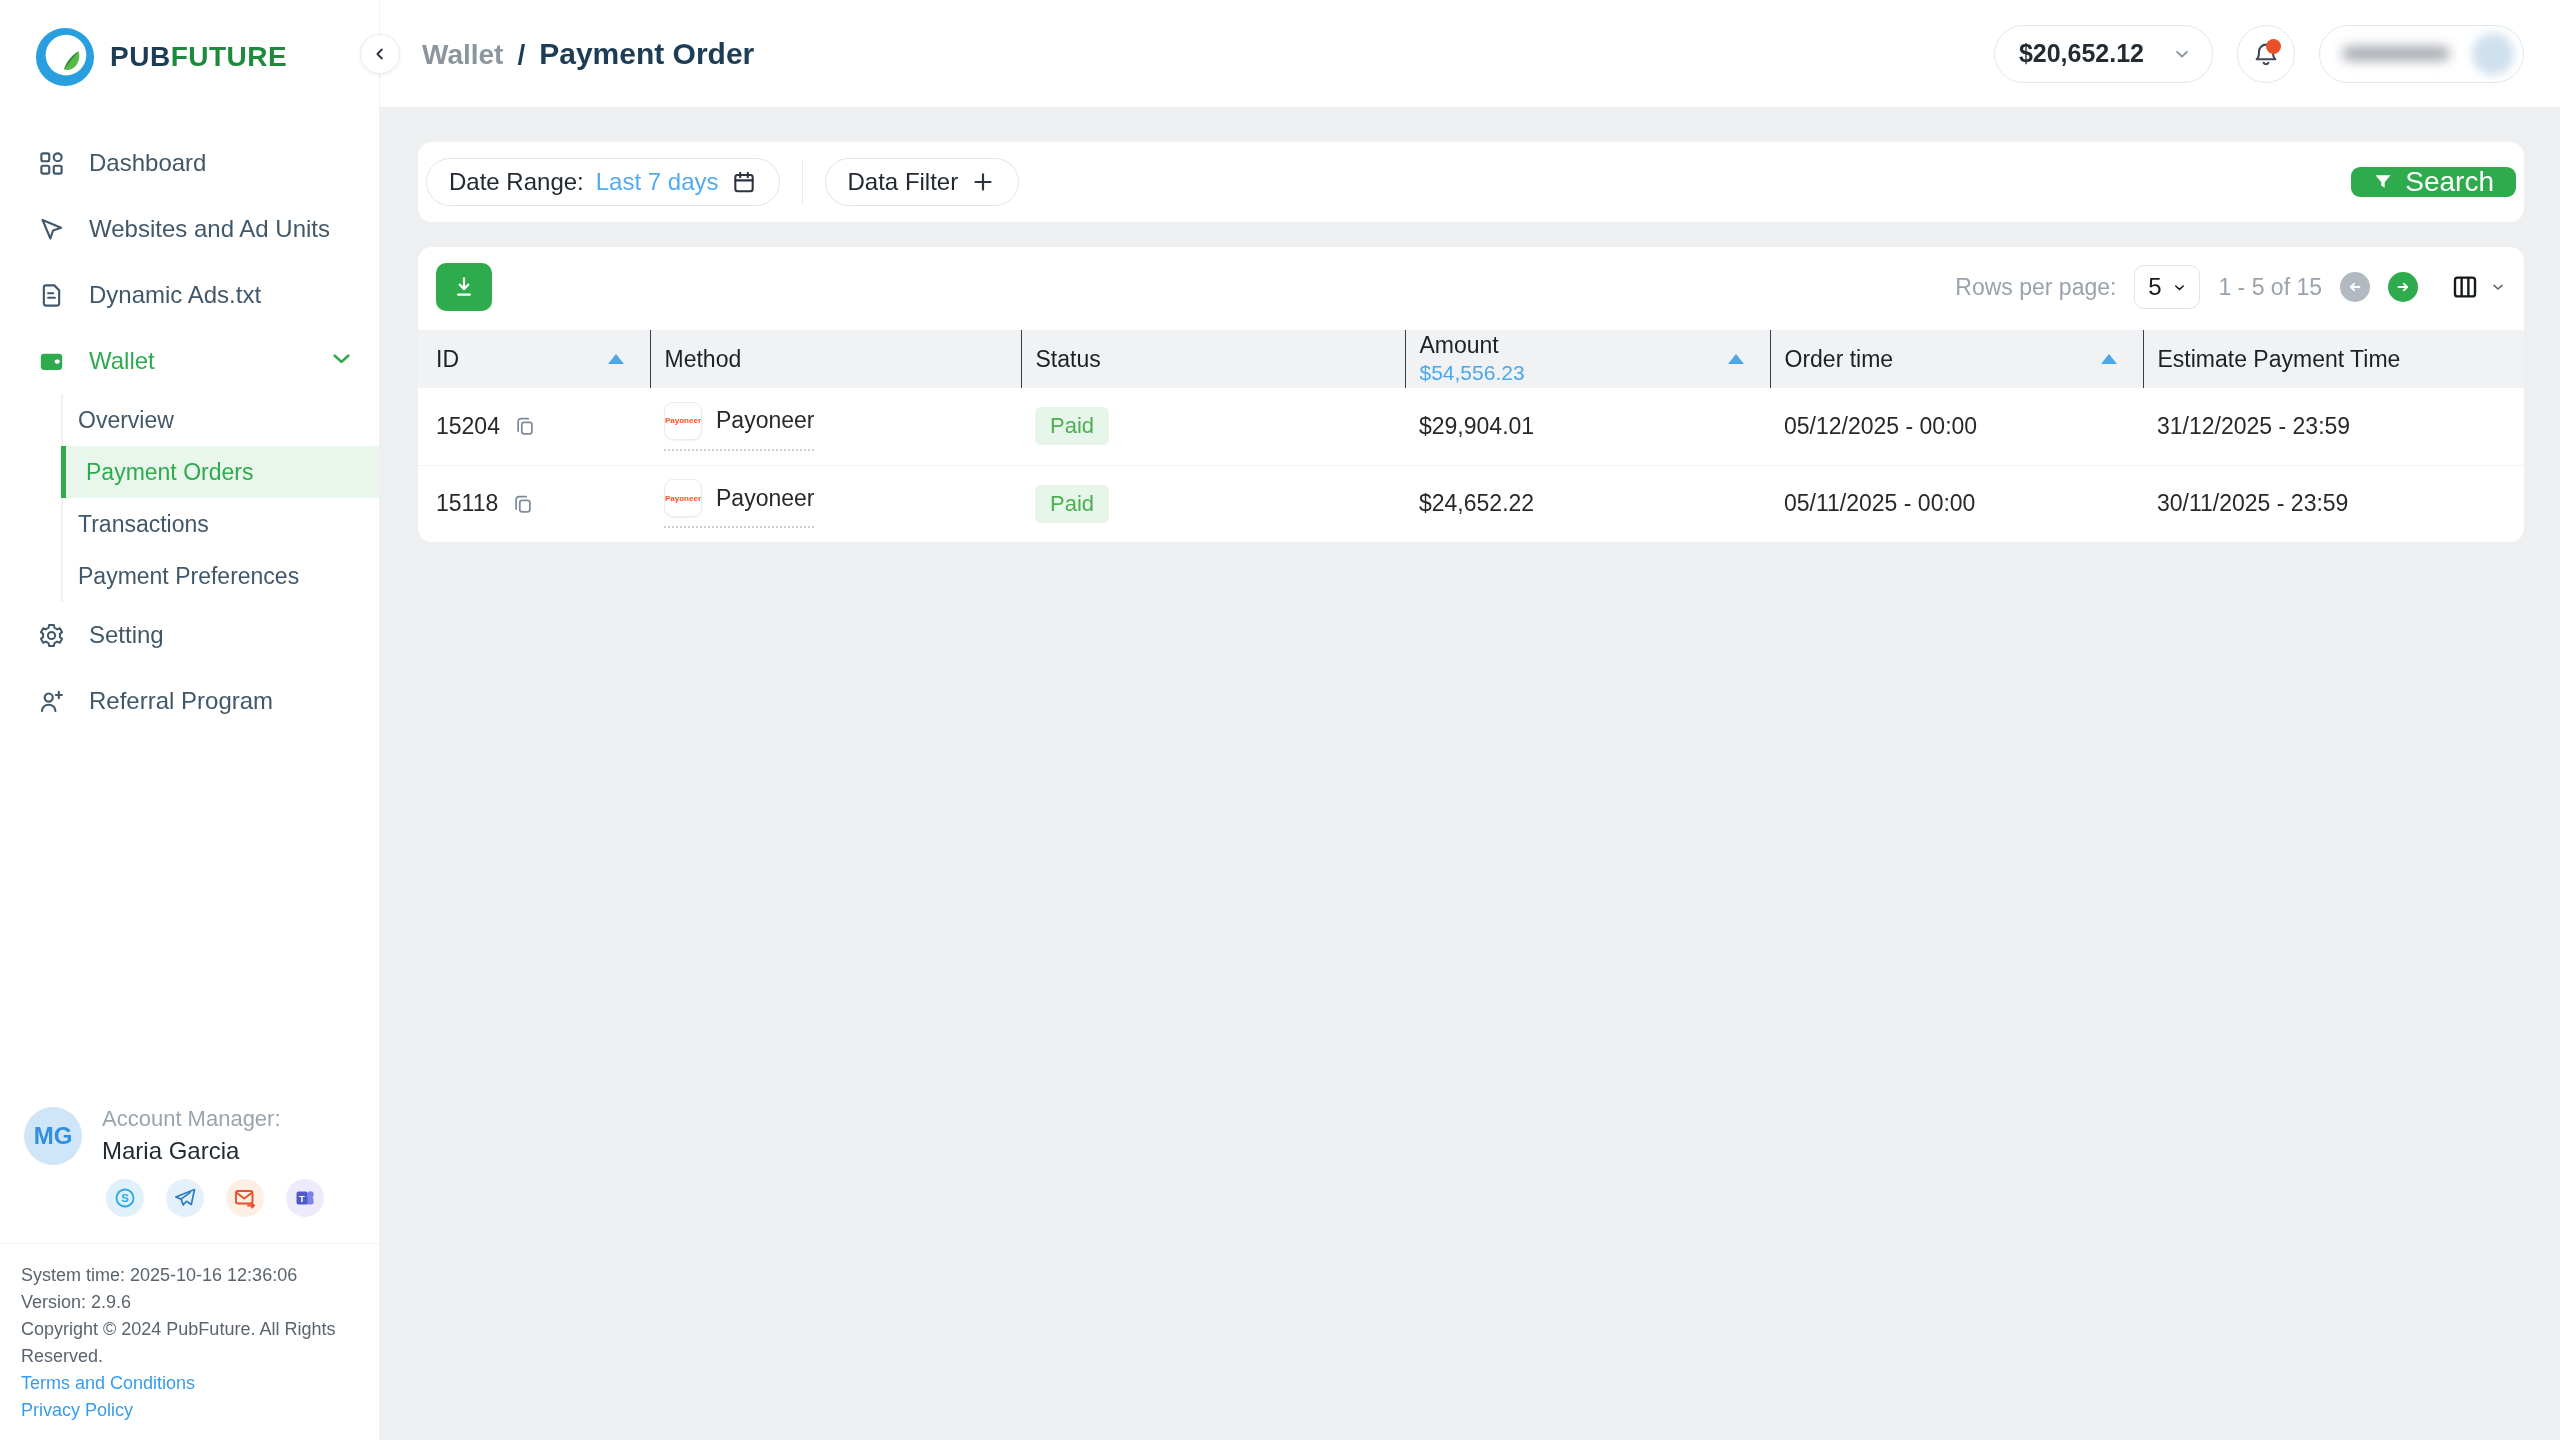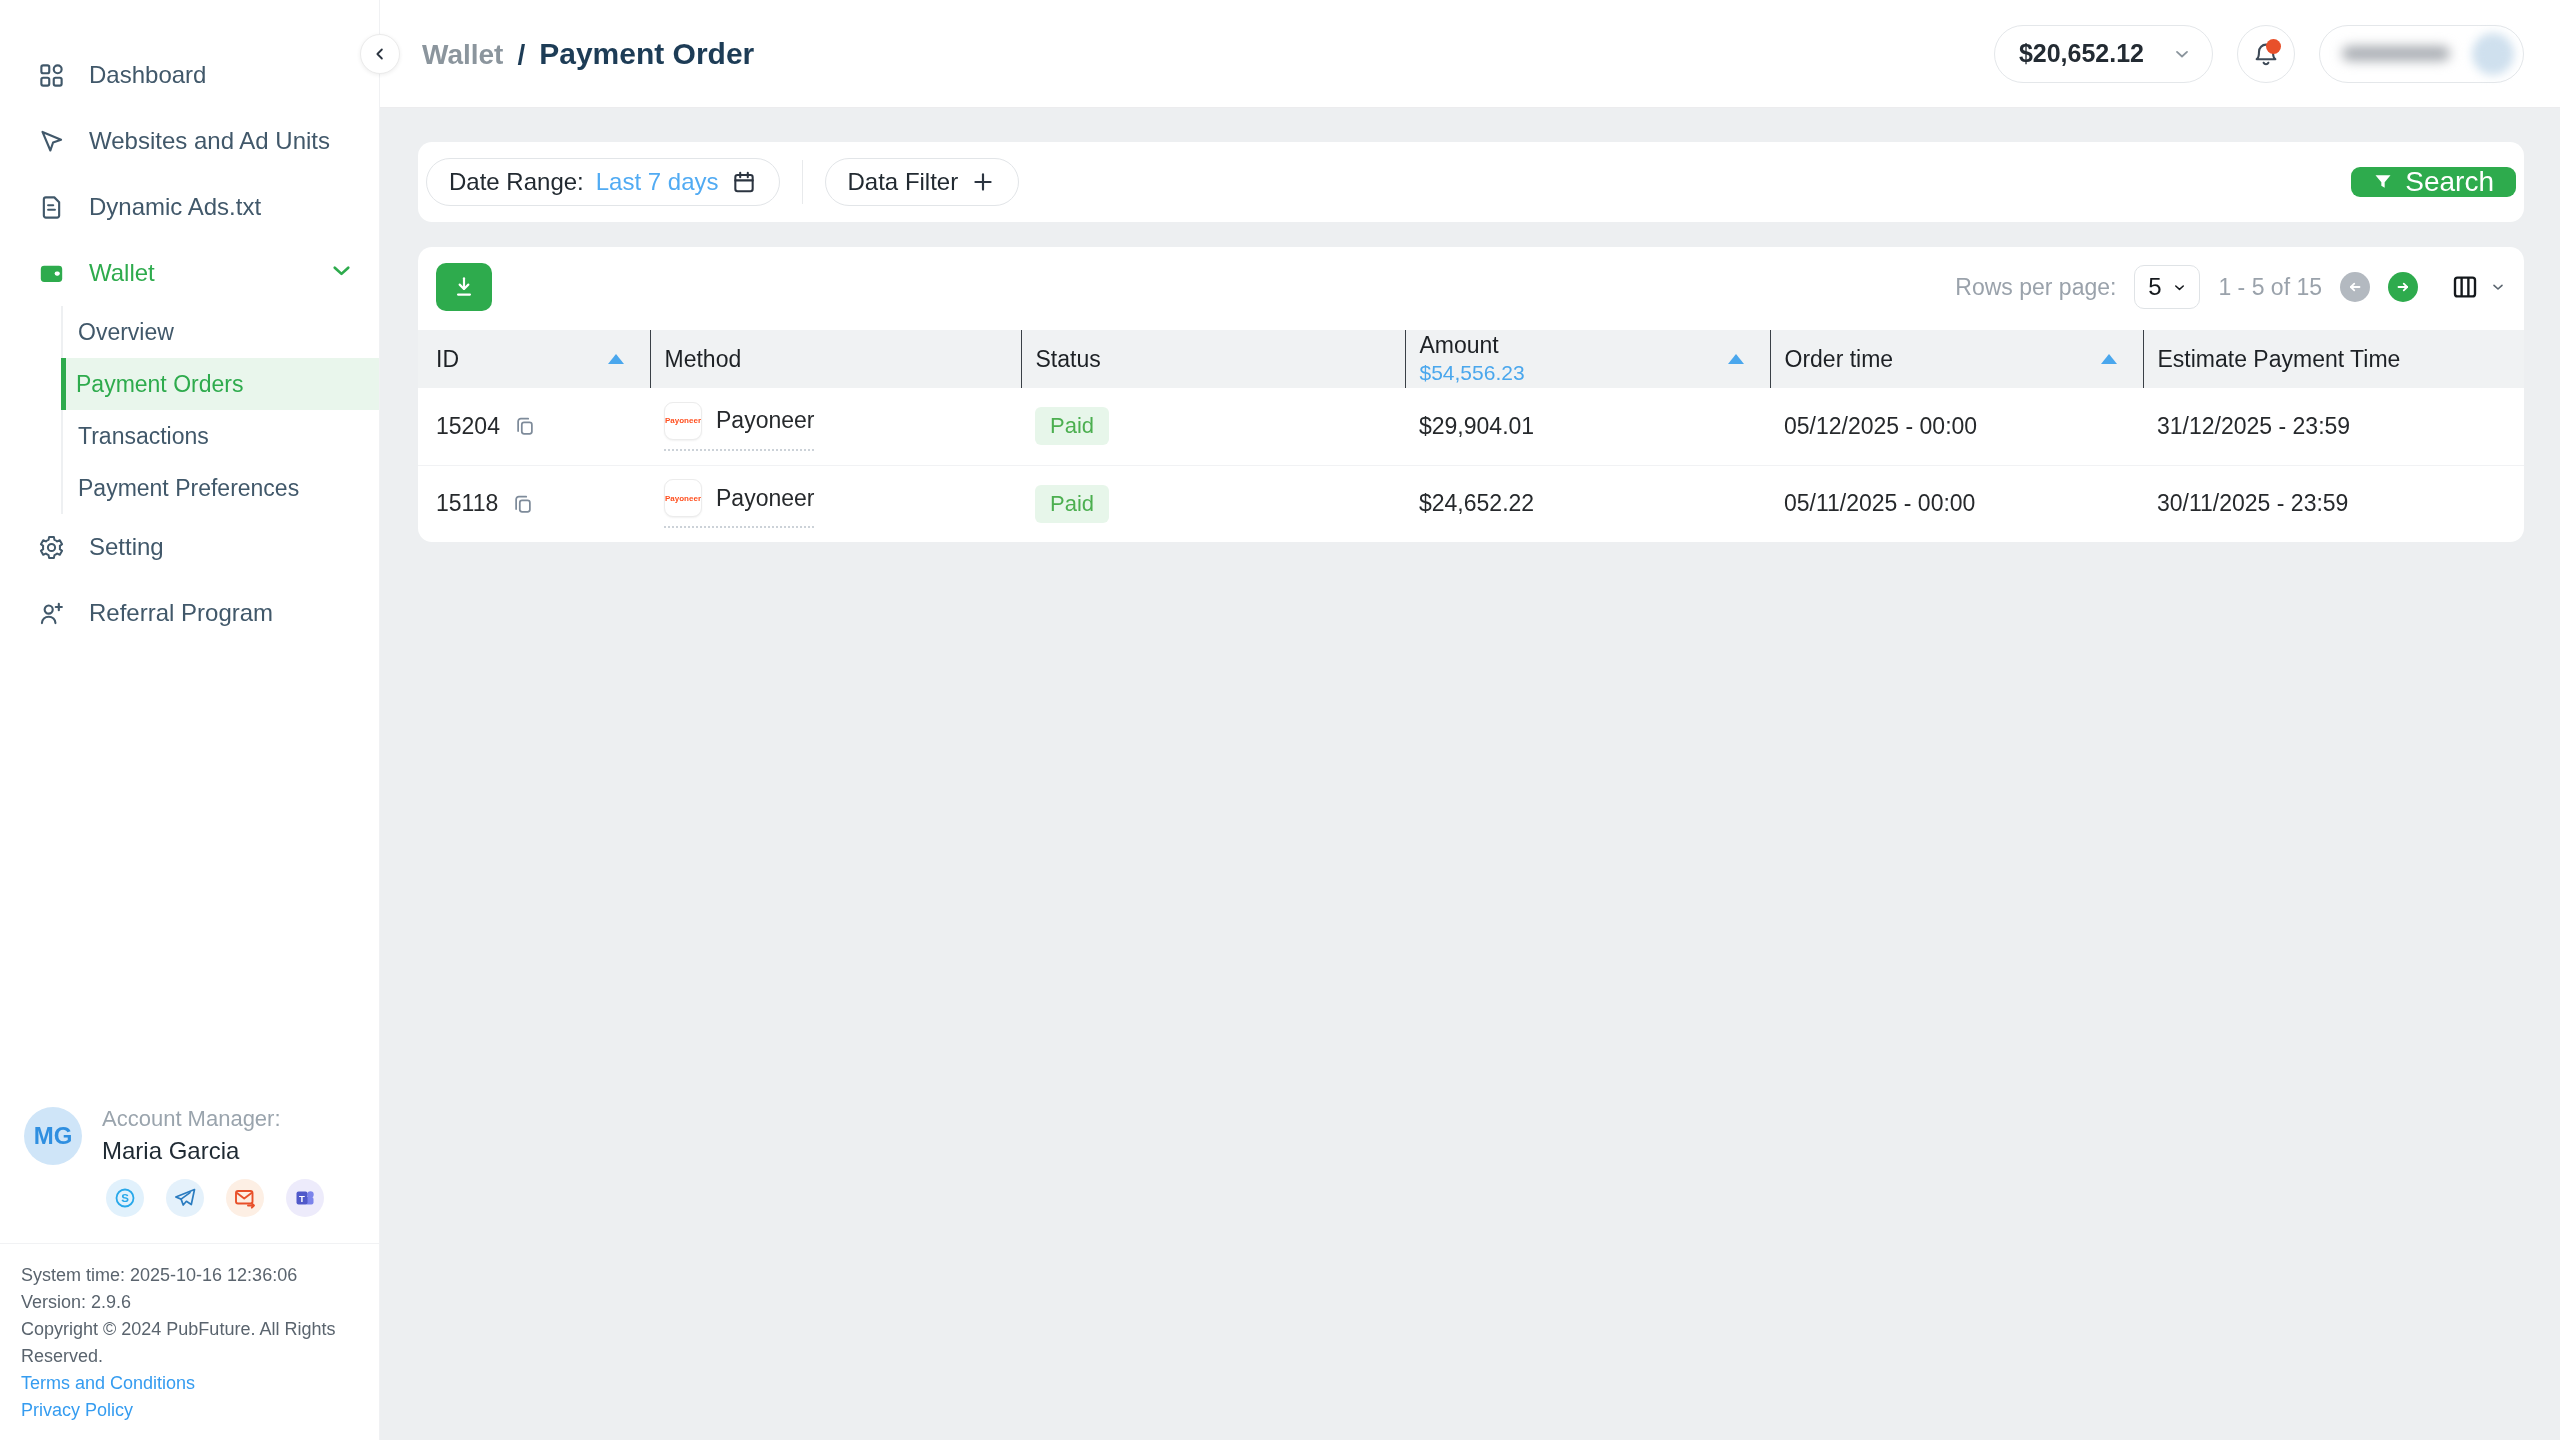--- a/index.html
+++ b/index.html
@@ -18,21 +18,21 @@
   .nav-item { display:flex; align-items:center; gap:24px; height:66px; padding:0 24px 0 38px;
     color:#41586a; font-size:24px; cursor:pointer; }
   .nav-item .nav-icon { width:27px; height:27px; display:flex; align-items:center; }
   .nav-item svg { width:27px; height:27px; }
   .nav-item.green { color:#2eab4d; }
   .nav-item .spacer { flex:1; }
   .submenu { margin-left:61px; border-left:2px solid #eef0f2; }
   .submenu-item { height:52px; display:flex; align-items:center; padding-left:15px;
     font-size:23px; color:#41586a; cursor:pointer; }
   .submenu-item.active { background:#e9f6ec; color:#2eab4d; border-left:5px solid #2eab4d;
-    padding-left:10px; margin-left:-2px; }
+    padding-left:20px; margin-left:-2px; }
 
   
   .side-bottom { position:absolute; left:0; bottom:0; width:100%; }
   .manager { display:flex; gap:20px; padding:0 0 0 24px; align-items:flex-end; }
   .avatar { width:58px; height:58px; border-radius:50%; background:#cfe5f8; color:#2f8fe0;
     display:flex; align-items:center; justify-content:center; font-size:24px; font-weight:700; }
   .manager-label { color:#9aa4ad; font-size:22px; }
   .manager-name { color:#1f2a33; font-size:24px; font-weight:500; margin-top:5px; }
   .social-row { display:flex; gap:22px; margin:14px 0 0 106px; }
   .social { width:38px; height:38px; border-radius:50%; display:flex; align-items:center;
@@ -138,20 +138,32 @@
   .pay-logo span { font-size:8px; font-weight:700; color:#ff4f1f; white-space:nowrap; }
   .badge-paid { display:inline-block; background:#e7f6ea; color:#4caf50; font-size:22px;
     border-radius:6px; padding:6px 15px; }
 </style>
 </head>
 <body>
 
 <div class="app">
 
   <aside class="sidebar">
+    <div class="logo-row">
+      <svg class="logo-mark" viewBox="0 0 64 64">
+        <circle cx="32" cy="32" r="30" fill="#2a9fe0"></circle>
+        <circle cx="33" cy="30" r="21" fill="#ffffff"></circle>
+        <path d="M47 27c3 7-1 16-8 19-4 2-9 2-12-1 6 0 12-3 15-8 2-3 3-6 5-10z" fill="#ffffff"></path>
+        <path d="M46 26c2 6 0 13-5 17-3 2-7 3-10 2 1-4 3-8 6-11 3-3 6-6 9-8z" fill="#58b947"></path>
+        <path d="M46 26c-5 3-9 7-12 12-1 2-2 4-3 7 5-7 10-13 15-19z" fill="#2e8f35"></path>
+      </svg>
+      <div class="logo-text">
+        <span class="pub">PUB</span><span class="future">FUTURE</span>
+      </div>
+    </div>
 
     <nav class="nav">
       <div class="nav-item">
         <span class="nav-icon">
           <svg viewBox="0 0 24 24" fill="none" stroke="#41586a" stroke-width="1.9" stroke-linecap="round" stroke-linejoin="round">
             <rect x="3" y="3" width="7" height="7" rx="1.6"></rect>
               <rect x="3" y="14" width="7" height="7" rx="1.6"></rect>
             <circle cx="17.5" cy="6.5" r="3.5"></circle>
               <rect x="14" y="14" width="7" height="7" rx="1.6"></rect>
           </svg>

